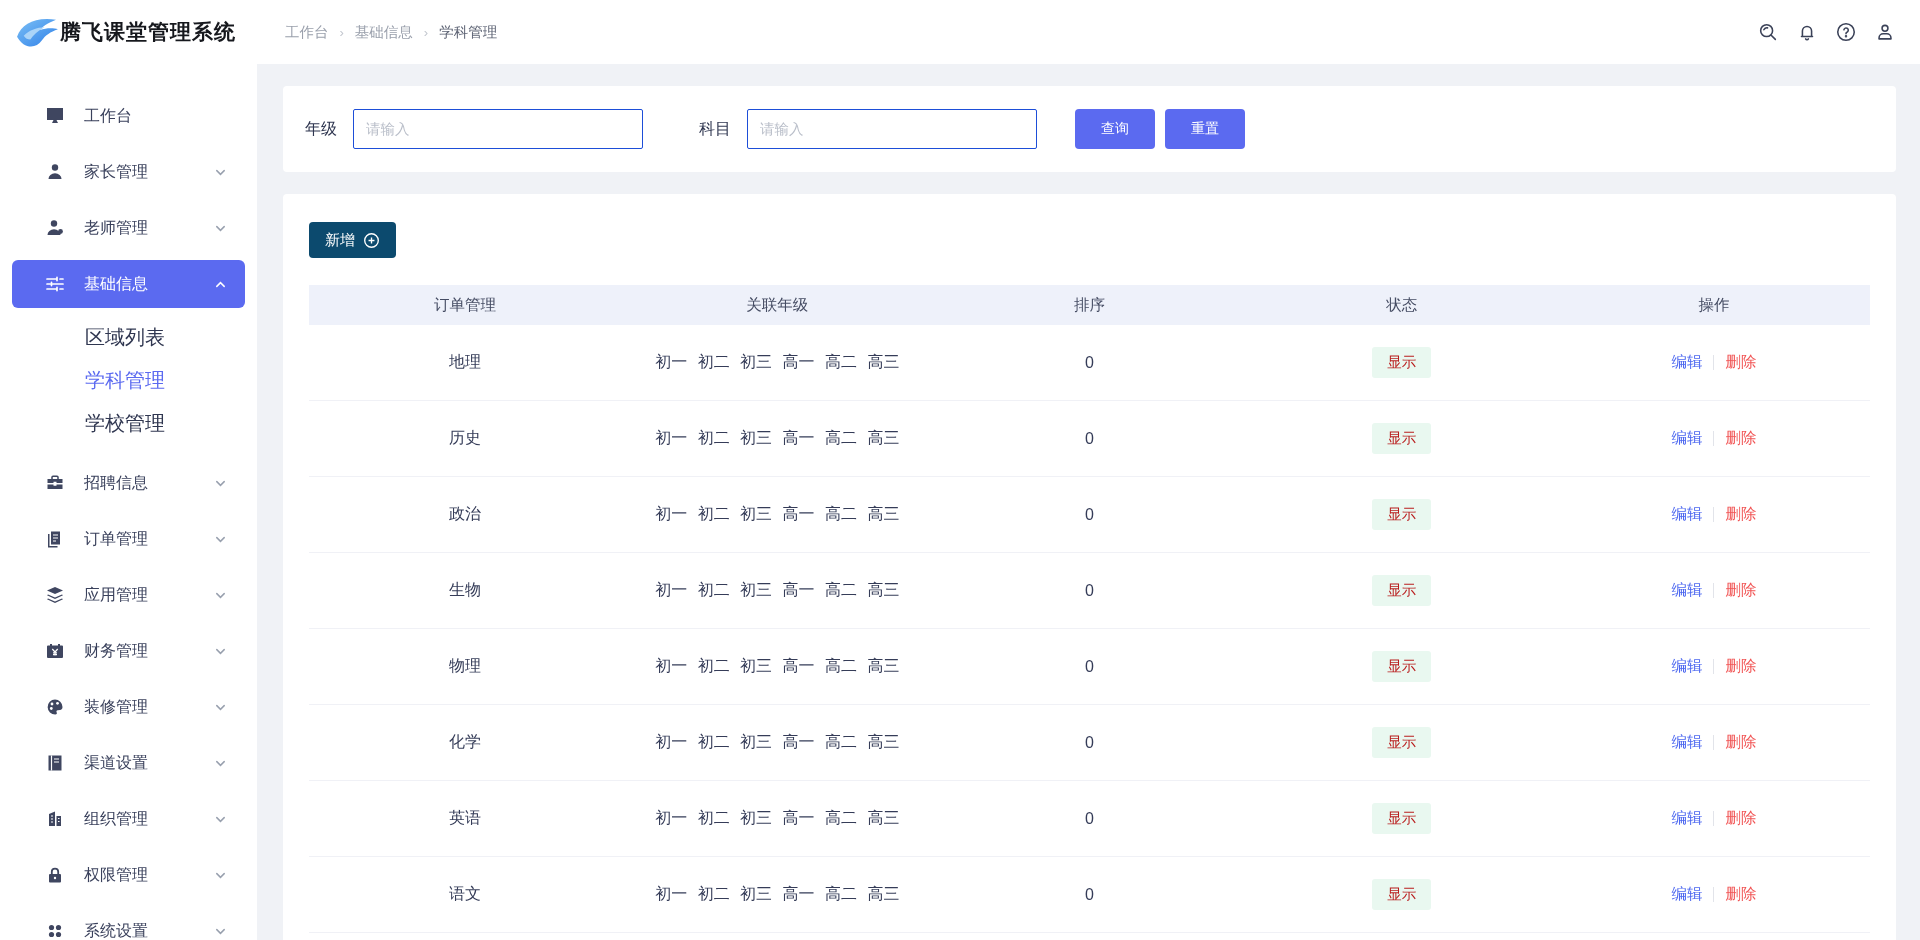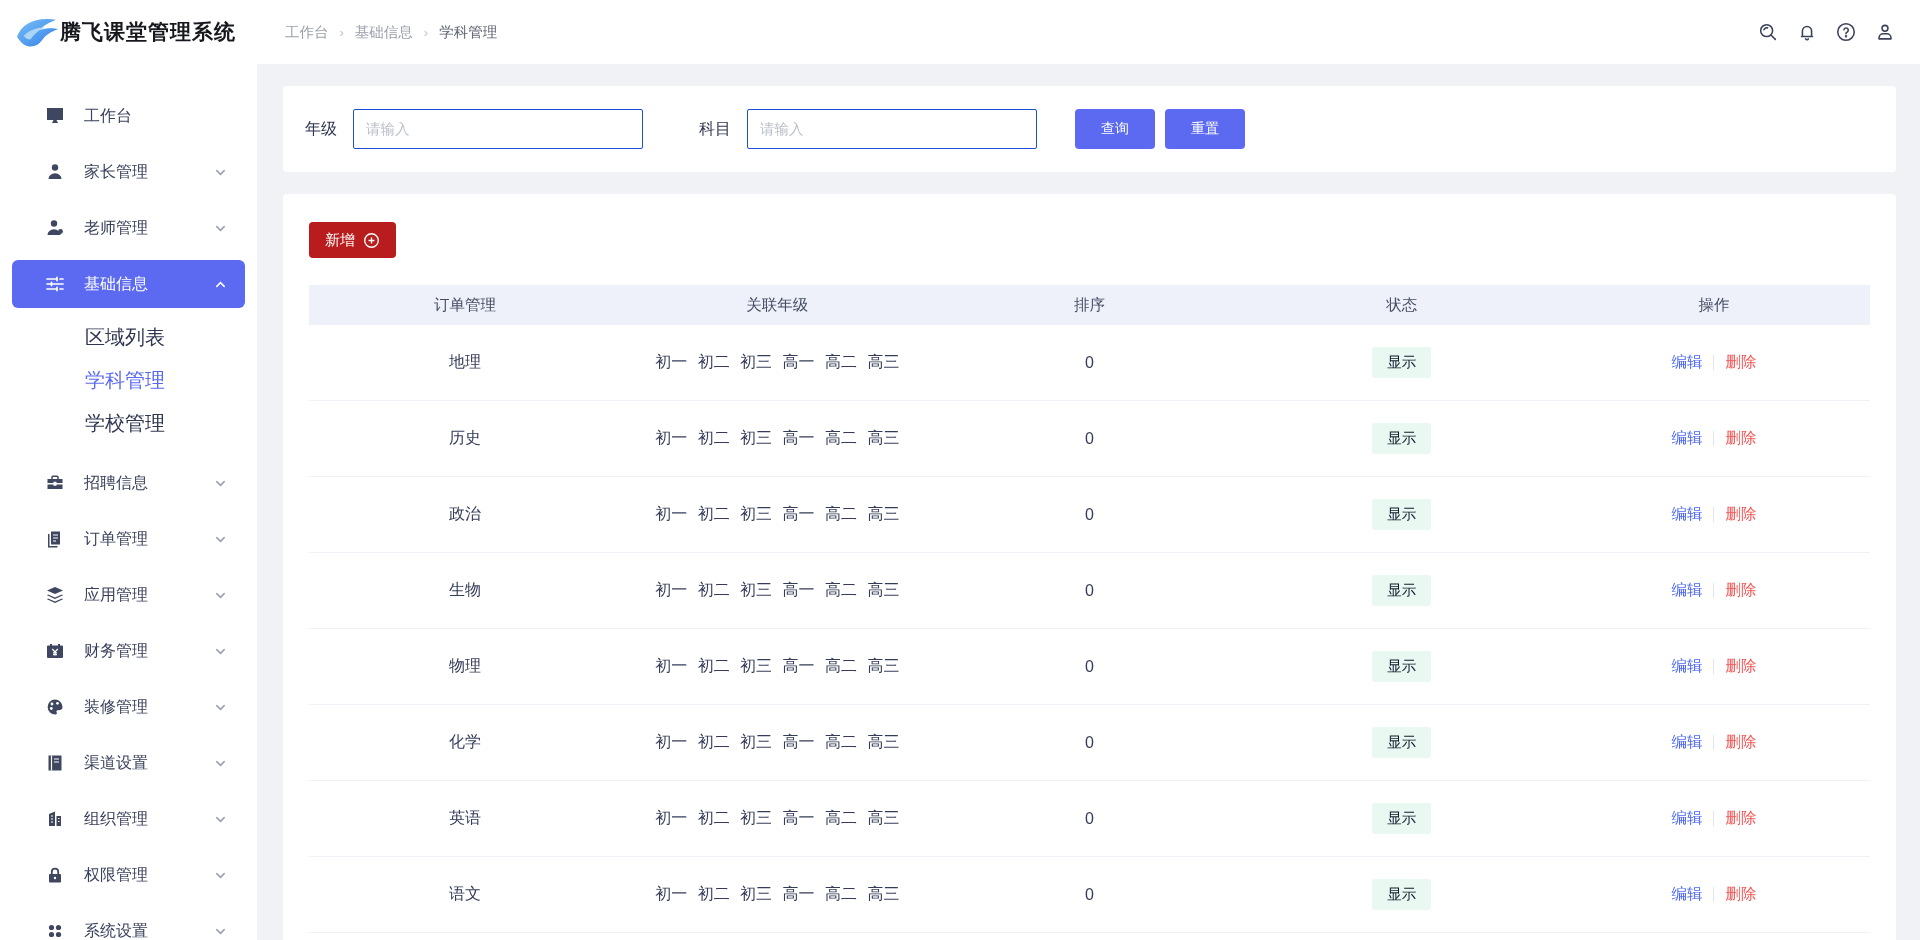--- a/index.html
+++ b/index.html
@@ -68,33 +68,33 @@
   }
   .btn-primary { background:#5b6af0; }
   .btn-search { margin-left:38px; }
   .btn-reset { margin-left:10px; }
 
   .table-card {
     background:#ffffff; border-radius:4px; margin-top:22px;
     padding:28px 26px 0; height:820px;
   }
   .btn-add {
-    background:#b91c1c; height:36px; padding:0 16px;
+    background:#0c4a6e; height:36px; padding:0 16px;
     display:inline-flex; align-items:center; gap:8px; font-size:15px;
   }
   .btn-add .plus-ic { width:17px; height:17px; }
 
   .table { margin-top:27px; }
   .thead { display:flex; background:#eef1fa; height:40px; align-items:center; }
   .th { flex:1; text-align:center; font-size:15.5px; color:#454c63; }
   .trow { display:flex; height:76px; align-items:center; border-bottom:1px solid #f0f1f6; }
   .td { flex:1; text-align:center; font-size:16px; color:#353c58; }
   .td.grades { word-spacing:6px; }
   .badge {
-    display:inline-block; background:#e9f8f0; color:#0f172a;
+    display:inline-block; background:#e9f8f0; color:#b91c1c;
     font-size:14.5px; padding:6px 15px; border-radius:3px;
   }
   .ops { display:flex; align-items:center; justify-content:center; }
   .op-link { font-size:15.5px; cursor:pointer; text-decoration:none; }
   .op-edit { color:#4d68f0; }
   .op-del { color:#f15555; }
   .op-sep { width:1px; height:15px; background:#e2e4ea; margin:0 11px; }
 </style>
 </head>
 <body>

